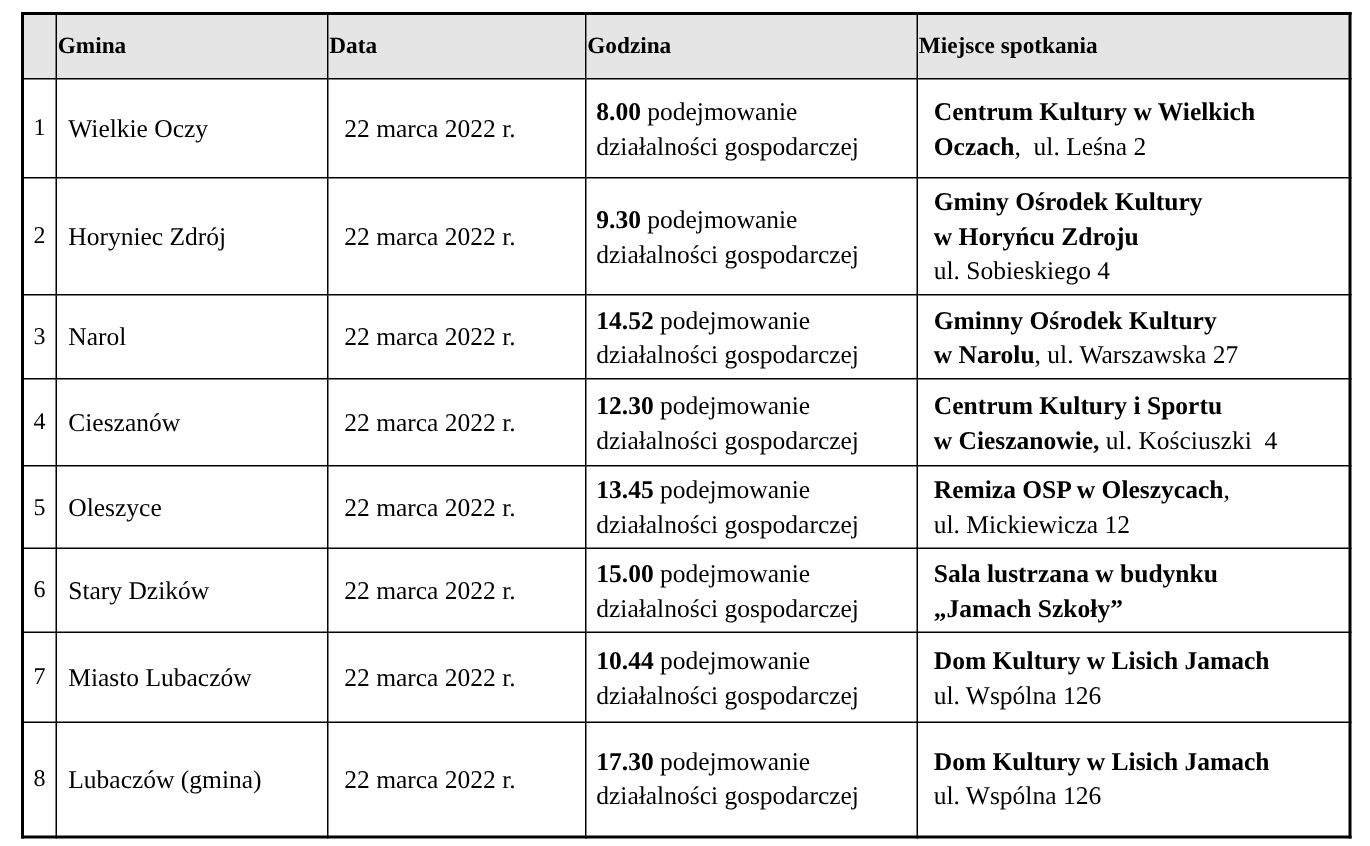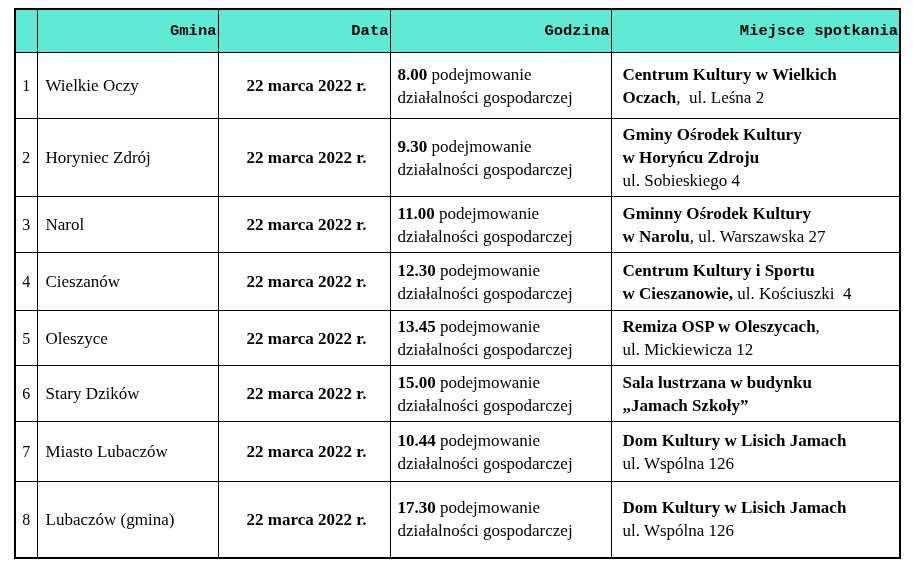--- a/index.html
+++ b/index.html
@@ -22,46 +22,45 @@
     table-layout: fixed;
     width: 885px;
     border: 2px solid #000000;
   }
   th, td {
     border: 1px solid #000000;
     vertical-align: middle;
     overflow: hidden;
   }
   thead th {
-    font-family: Liberation Mono, monospace;
+    font-family: Liberation Serif, serif;
     font-weight: bold;
     font-size: 15.5px;
-    text-align: right;
+    text-align: left;
     height: 40px;
-    background: #5eead4;
+    background: #e5e5e5;
   }
   td {
     font-size: 17px;
     line-height: 23px;
     white-space: pre-wrap;
     padding: 4px 6px 4px 6px;
   }
   td.num {
     text-align: center;
     font-size: 16px;
     padding: 0 1px;
   }
   td.gmina {
     font-weight: normal;
     padding-left: 8px;
   }
   td.data {
-    font-weight: bold;
+    font-weight: normal;
     padding-left: 11px;
-    text-align: center;
   }
   td.godzina {
     padding-left: 7px;
   }
   td.miejsce {
     padding-left: 11px;
     margin-left: 23px;
   }
   .b { font-weight: bold; }
   
@@ -107,21 +106,21 @@
           <td class="num">2</td>
           <td class="gmina">Horyniec Zdrój</td>
           <td class="data">22 marca 2022 r.</td>
           <td class="godzina"><span class="b">9.30</span><span> podejmowanie</span><br><span>działalności gospodarczej</span></td>
           <td class="miejsce"><span class="b">Gminy Ośrodek Kultury</span><br><span class="b">w Horyńcu Zdroju</span><br><span>ul. Sobieskiego 4</span></td>
         </tr>
         <tr>
           <td class="num">3</td>
           <td class="gmina">Narol</td>
           <td class="data">22 marca 2022 r.</td>
-          <td class="godzina"><span class="b">11.00</span><span> podejmowanie</span><br><span>działalności gospodarczej</span></td>
+          <td class="godzina"><span class="b">14.52</span><span> podejmowanie</span><br><span>działalności gospodarczej</span></td>
           <td class="miejsce"><span class="b">Gminny Ośrodek Kultury</span><br><span class="b">w Narolu</span><span>, ul. Warszawska 27</span></td>
         </tr>
         <tr>
           <td class="num">4</td>
           <td class="gmina">Cieszanów</td>
           <td class="data">22 marca 2022 r.</td>
           <td class="godzina"><span class="b">12.30</span><span> podejmowanie</span><br><span>działalności gospodarczej</span></td>
           <td class="miejsce"><span class="b">Centrum Kultury i Sportu</span><br><span class="b">w Cieszanowie,</span><span> ul. Kościuszki  4</span></td>
         </tr>
         <tr>

